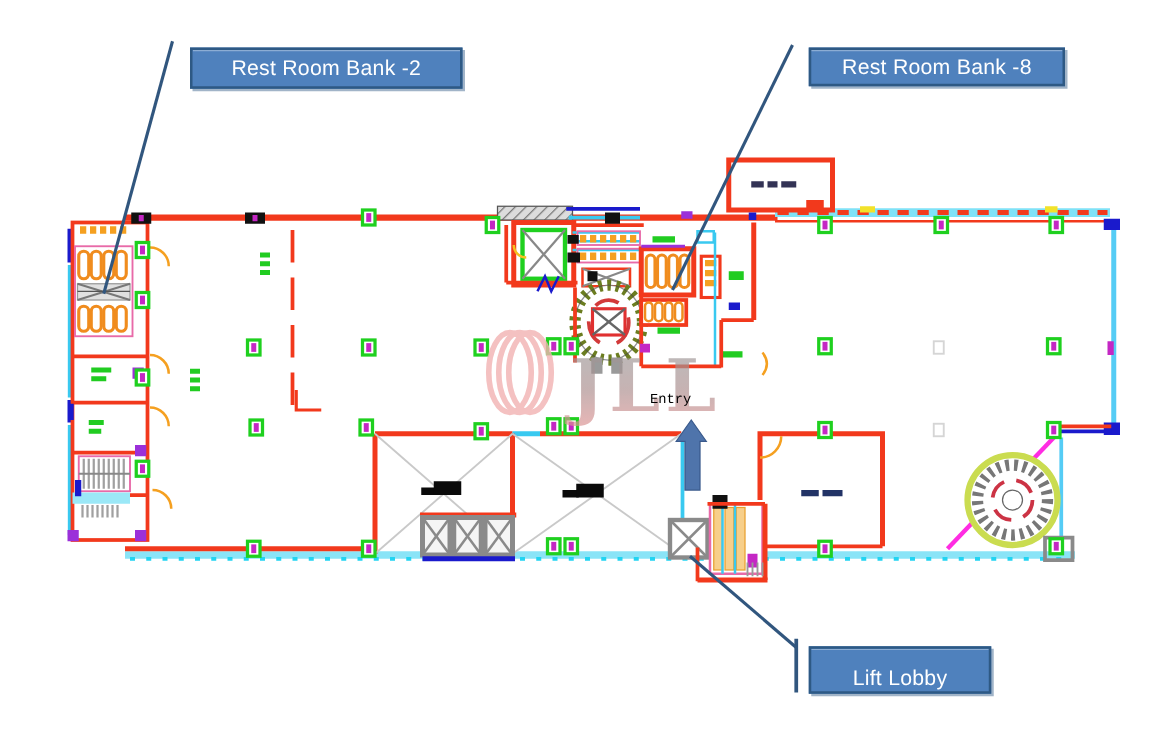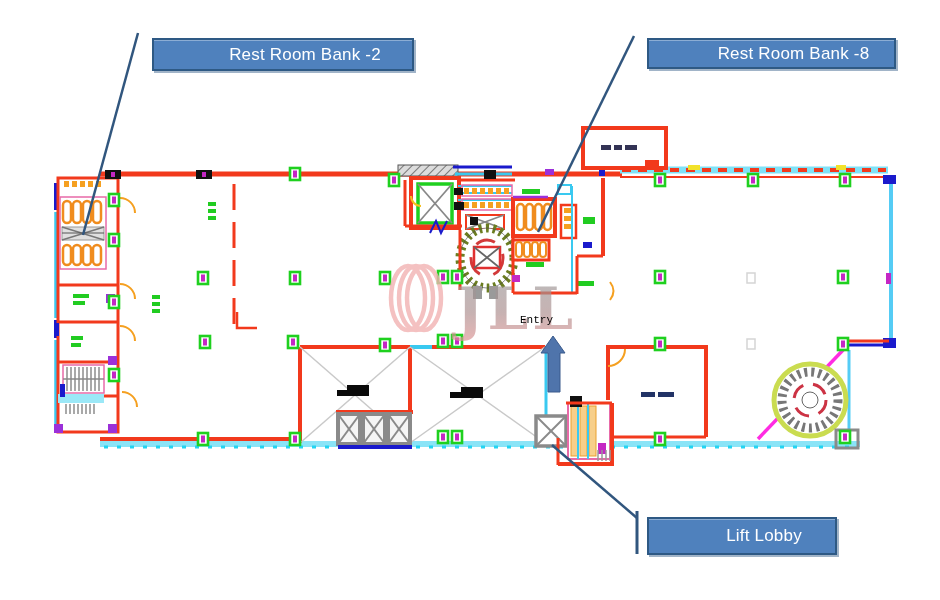--- a/index.html
+++ b/index.html
@@ -7,23 +7,22 @@
     position:relative;width:940px;height:600px;background:#ffffff;overflow:hidden;
     font-family:"Liberation Sans", sans-serif;
   }
   .plan-svg{position:absolute;left:0;top:0;}
   .anno-box{
     position:absolute;display:flex;align-items:center;justify-content:center;
     background:#4f81bd;border:2px solid #2e5984;
     box-shadow:2px 2px 0 rgba(46,89,132,0.45), inset 0 1px 0 rgba(255,255,255,0.35);
     color:#ffffff;font-size:17px;letter-spacing:0.2px;
     font-family:"Liberation Sans", sans-serif;
-    padding-left:44px;
   }
-  .anno-box.small{font-size:17px;}
+  .anno-box.small{font-size:17px;align-items:flex-end;}
   .entry-label{
     position:absolute;color:#000000;font-size:11px;
     font-family:Liberation Mono, monospace;
   }
 </style>
 </head>
 <body>
 
 <div class="stage">
 

